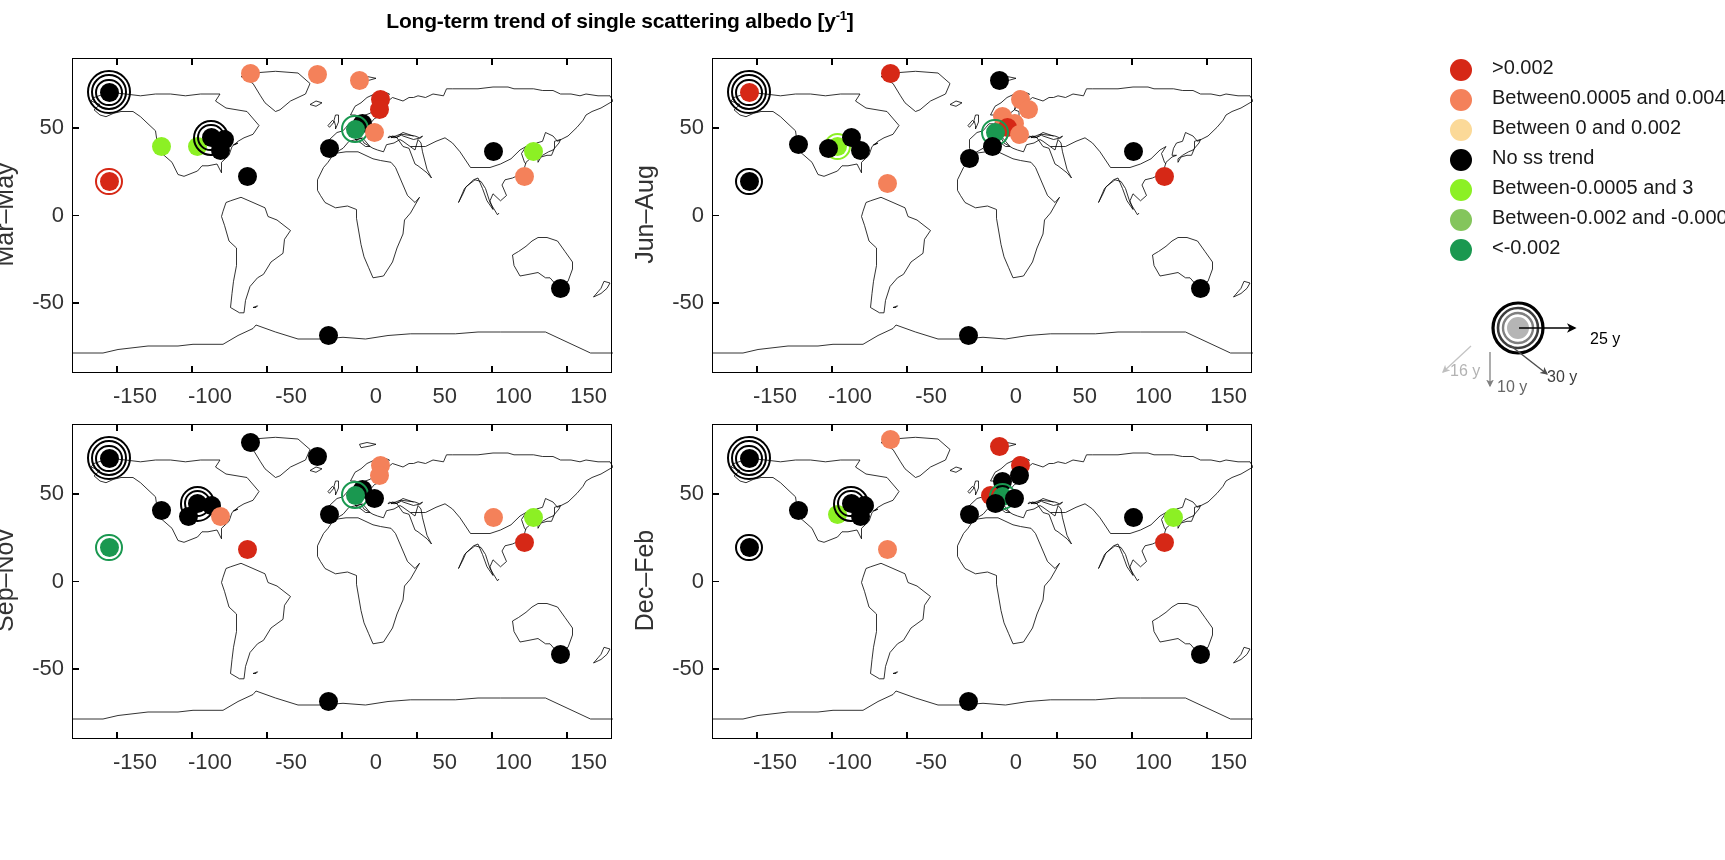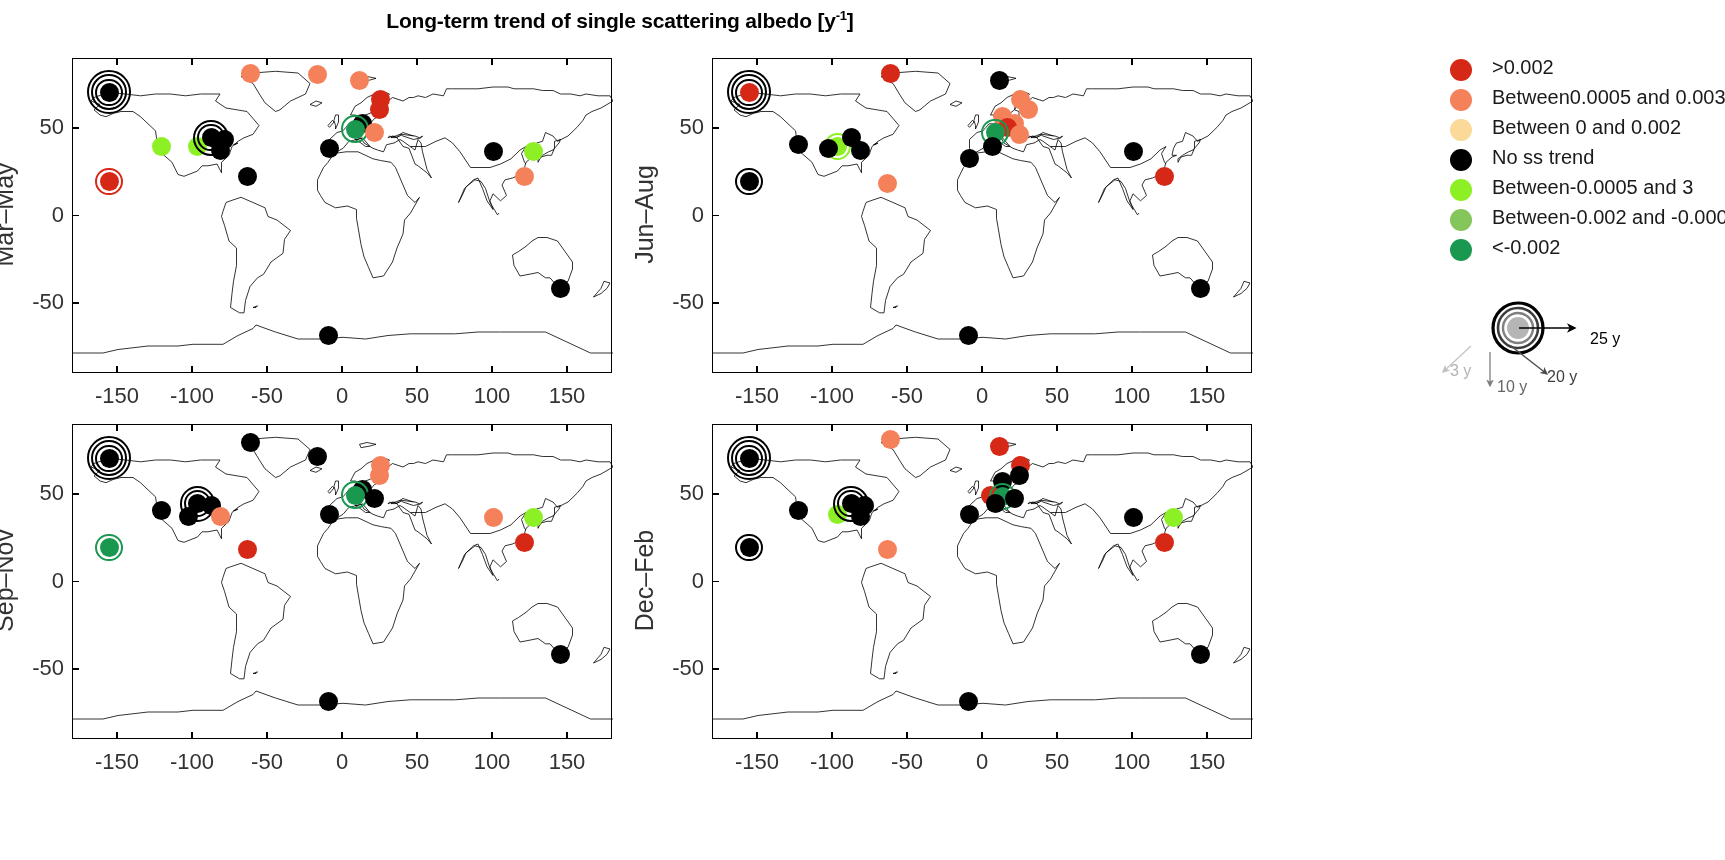--- a/index.html
+++ b/index.html
@@ -8,21 +8,21 @@
 
   #fig-title{position:absolute;left:0;top:8px;width:1240px;text-align:center;
              font-size:21px;font-weight:bold;letter-spacing:-0.2px;}
   #fig-title sup{font-size:13px;vertical-align:super;}
 
   .panel{position:absolute;}
   .plotbox{position:absolute;border:1.5px solid #000;background:#fff;box-sizing:border-box;}
   .ylabel{position:absolute;font-size:25px;color:#333;
           transform-origin:50% 50%;white-space:nowrap;}
   .ytick{position:absolute;font-size:22px;color:#333;text-align:right;white-space:nowrap;}
-  .xtick{position:absolute;font-size:22px;color:#333;text-align:center;white-space:nowrap;}
+  .xtick{position:absolute;font-size:22px;color:#333;text-align:right;white-space:nowrap;}
   .tickmark{position:absolute;background:#000;}
 
   .map-svg{position:absolute;left:0;top:0;}
   .pt{position:absolute;border-radius:50%;box-sizing:border-box;}
   .ring{position:absolute;border-radius:50%;box-sizing:border-box;background:transparent;}
 
   
   #legend{position:absolute;left:1450px;top:55px;}
   .leg-row{position:relative;height:30px;}
   .leg-dot{position:absolute;left:0;top:4px;width:22px;height:22px;border-radius:50%;}
@@ -381,21 +381,21 @@
     </div>
   </div>
 
 <div id="legend">
     <div class="leg-row">
       <span class="leg-dot" style="background: rgb(214, 40, 22);"></span>
       <span class="leg-txt">&gt;0.002</span>
     </div>
     <div class="leg-row">
       <span class="leg-dot" style="background: rgb(244, 129, 90);"></span>
-      <span class="leg-txt">Between0.0005 and 0.003</span>
+      <span class="leg-txt">Between0.0005 and 0.004</span>
     </div>
     <div class="leg-row">
       <span class="leg-dot" style="background: rgb(251, 217, 152);"></span>
       <span class="leg-txt">Between 0 and 0.002</span>
     </div>
     <div class="leg-row">
       <span class="leg-dot" style="background: rgb(0, 0, 0);"></span>
       <span class="leg-txt">No ss trend</span>
     </div>
     <div class="leg-row">
@@ -433,16 +433,16 @@
       <marker id="ah10" markerWidth="7" markerHeight="7" refX="5" refY="3" orient="auto">
         <path d="M0,0 L6,3 L0,6 L1.6,3 Z" fill="#bfbfbf"></path>
       </marker>
     </defs>
     <line x1="84" y1="38" x2="140" y2="38" stroke="#000" stroke-width="1.6" marker-end="url(#ah25)"></line>
     <line x1="76" y1="56" x2="112" y2="84" stroke="#4d4d4d" stroke-width="1.3" marker-end="url(#ah20)"></line>
     <line x1="55" y1="62" x2="55" y2="96" stroke="#808080" stroke-width="1.3" marker-end="url(#ah15)"></line>
     <line x1="36" y1="56" x2="8" y2="82" stroke="#c4c4c4" stroke-width="1.3" marker-end="url(#ah10)"></line>
   </svg>
   <span class="sz-txt sz-25">25 y</span>
-  <span class="sz-txt sz-20">20 y</span>
+  <span class="sz-txt sz-20">30 y</span>
   <span class="sz-txt sz-15">10 y</span>
-  <span class="sz-txt sz-10">3 y</span>
+  <span class="sz-txt sz-10">16 y</span>
 </div>
 
 </body></html>

